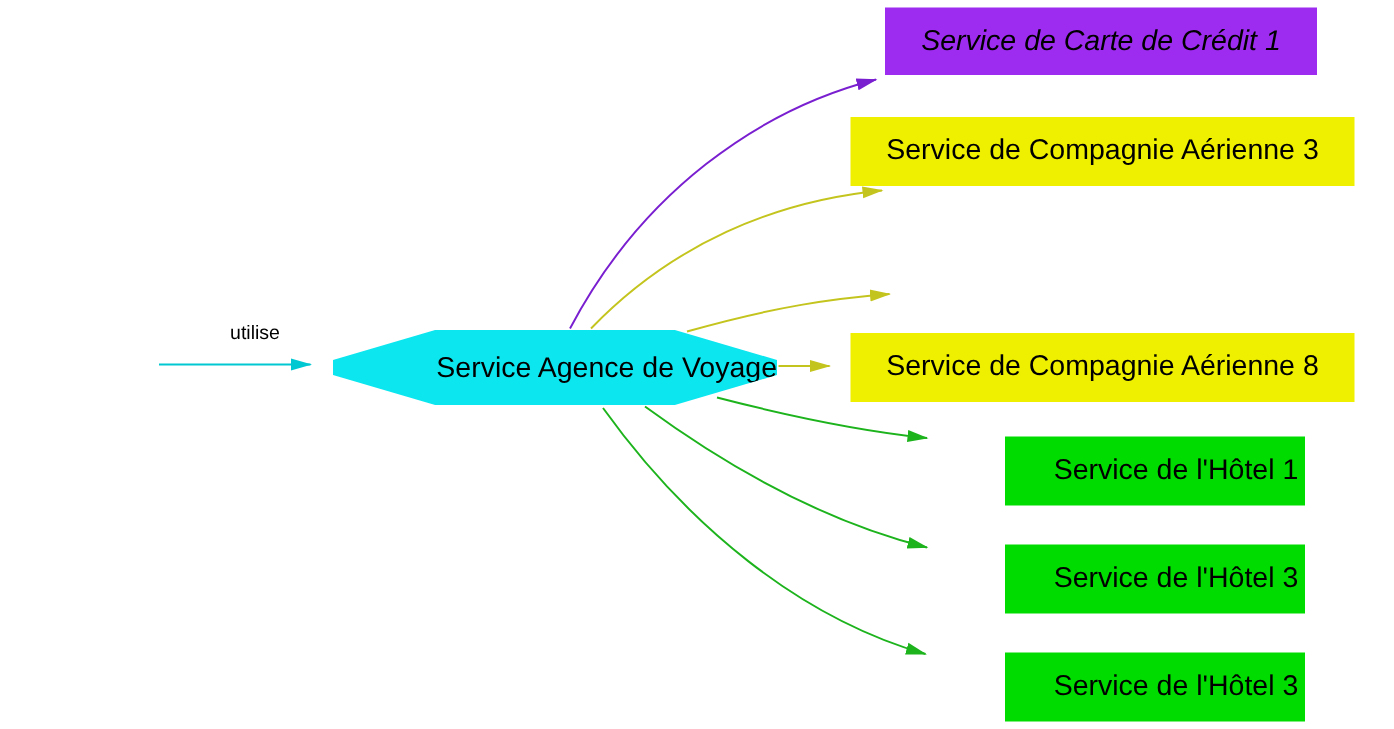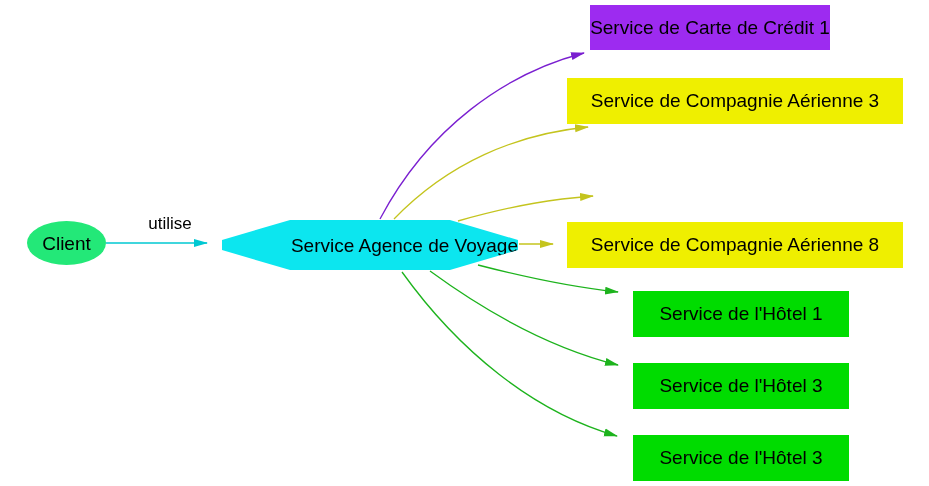--- a/index.html
+++ b/index.html
@@ -23,28 +23,28 @@
     background:#23E878;border-radius:50%;
   }
   .hub{
     left:222px;top:220px;width:296px;height:50px;
     background:#0CE6EF;
     clip-path:polygon(0% 40%, 23% 0%, 77% 0%, 100% 40%, 100% 60%, 77% 100%, 23% 100%, 0% 60%);
     justify-content:flex-end;
   }
   .box{position:absolute;display:flex;align-items:center;justify-content:center;
        font-size:19px;white-space:nowrap;}
-  .purple{background:#9D2BF0;left:590px;top:5px;width:240px;height:45px;}
+  .purple{background:#9D2BF0;left:590px;top:5px;width:288px;height:45px;font-style:italic;}
   .yellow{background:#EFEF00;left:567px;width:336px;height:46px;}
   .y1{top:78px;} .y2{top:147px;} .y3{top:222px;}
-  .green{background:#00DC00;left:633px;width:216px;height:46px;}
+  .green{background:#00DC00;left:670px;width:172px;height:46px;padding-left:28px;}
   .g1{top:291px;} .g2{top:363px;} .g3{top:435px;}
   .edge-label{
     position:absolute;left:130px;top:214px;width:80px;
-    font-size:17px;text-align:center;color:#000;
+    font-size:13px;text-align:center;color:#000;
   }
 </style>
 </head>
 <body>
 
 <div id="canvas">
 
   <svg id="edges" viewBox="0 0 929 486" xmlns="http://www.w3.org/2000/svg">
     <defs>
       <marker id="ah-cyan" markerUnits="userSpaceOnUse" markerWidth="16" markerHeight="12" refX="13" refY="5" orient="auto">
@@ -71,23 +71,20 @@
 
     <path d="M519,244 L553,244" fill="none" stroke="#C4C41E" stroke-width="1.3" marker-end="url(#ah-yellow)"></path>
 
     <path d="M478,265 C536,280 580,288 618,292" fill="none" stroke="#1DB31D" stroke-width="1.3" marker-end="url(#ah-green)"></path>
 
     <path d="M430,271 C497,320 558,350 618,365" fill="none" stroke="#1DB31D" stroke-width="1.3" marker-end="url(#ah-green)"></path>
 
     <path d="M402,272 C458,350 533,412 617,436" fill="none" stroke="#1DB31D" stroke-width="1.3" marker-end="url(#ah-green)"></path>
   </svg>
 
-  <div class="node ellipse">
-    <span>Client</span>
-  </div>
 
   <div class="edge-label">utilise</div>
 
   <div class="node hub">
     <span>Service Agence de Voyage</span>
   </div>
 
   <div class="box purple">
     <span>Service de Carte de Crédit 1</span>
   </div>

